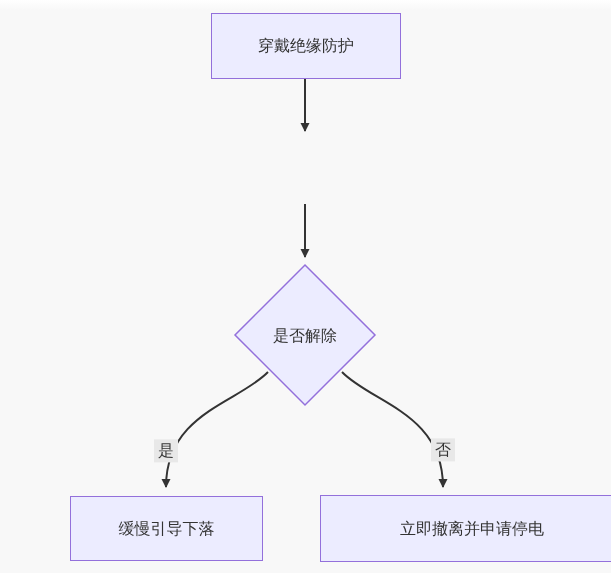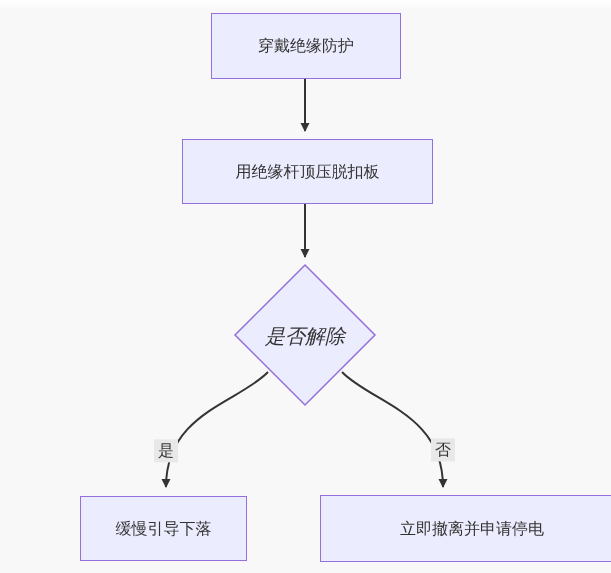--- a/index.html
+++ b/index.html
@@ -41,24 +41,23 @@
     align-items: center;
     justify-content: center;
     color: #333333;
     font-size: 16px;
     line-height: 1.2;
     white-space: nowrap;
   }
   .decision-text {
     position: absolute;
     color: #333333;
-    font-size: 20px;
+    font-size: 16px;
     transform: translate(-50%, -50%);
     white-space: nowrap;
-    font-style: italic;
   }
   .edge-label {
     position: absolute;
     transform: translate(-50%, -50%);
     background: #e8e8e8;
     color: #333333;
     font-size: 16px;
     padding: 2px 4px;
     line-height: 1.2;
     white-space: nowrap;
@@ -84,31 +83,28 @@
 
     <path class="edge-path" d="M268,372 C238,403 166,413 166,487" marker-end="url(#arrowhead)"></path>
 
     <path class="edge-path" d="M342,372 C372,403 443,413 443,487" marker-end="url(#arrowhead)"></path>
   </svg>
 
   <div class="node" style="left:211px; top:13px; width:190px; height:66px;">
     <span>穿戴绝缘防护</span>
   </div>
 
-  <div class="node" style="left:182px; top:139px; width:251px; height:65px;">
-    <span>用绝缘杆顶压脱扣板</span>
-  </div>
 
   <div class="decision-text" style="left:305px; top:336px;">是否解除</div>
 
   <div class="edge-label" style="left:166px; top:451px;">是</div>
 
   <div class="edge-label" style="left:443px; top:450px;">否</div>
 
-  <div class="node" style="left:80px; top:496px; width:167px; height:65px;">
+  <div class="node" style="left:70px; top:496px; width:193px; height:65px;">
     <span>缓慢引导下落</span>
   </div>
 
   <div class="node" style="left:320px; top:495px; width:304px; height:67px;">
     <span>立即撤离并申请停电</span>
   </div>
 
 </div>
 
 </body></html>

